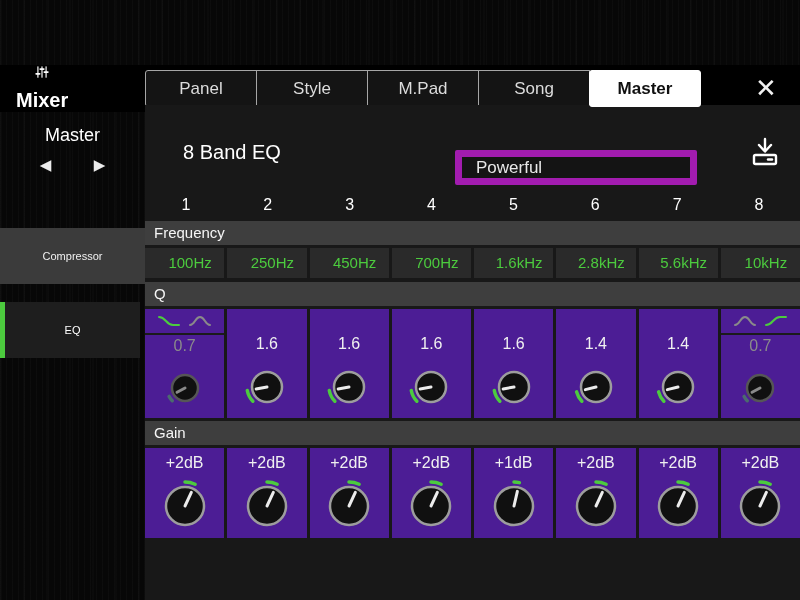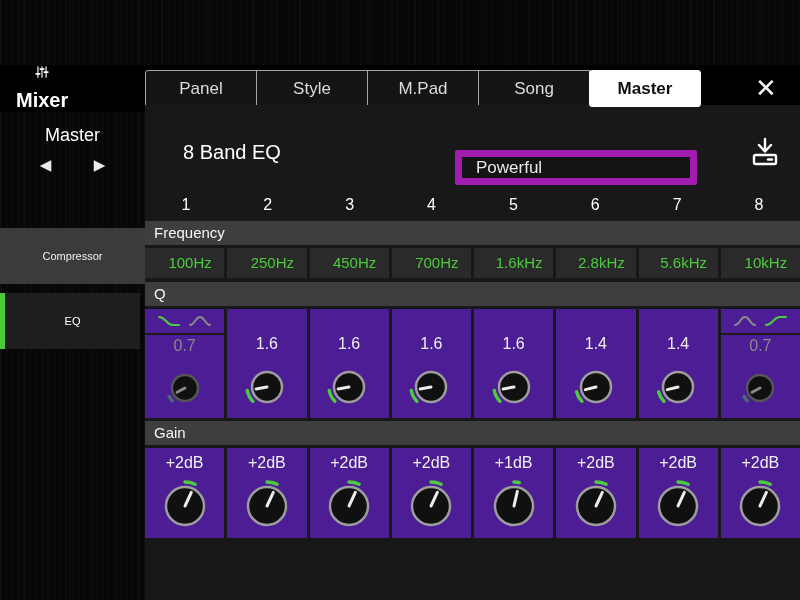--- a/index.html
+++ b/index.html
@@ -25,21 +25,21 @@
   .close-btn{position:absolute;right:12px;top:5px;width:44px;height:37px;font-size:26px;color:#f2f2f2;font-weight:300;}
 
   
   .sidebar{position:absolute;left:0;top:112px;width:145px;height:488px;}
   .selector-label{margin-top:13px;text-align:center;font-size:18px;color:#fff;}
   .arrows{display:flex;justify-content:center;gap:30px;margin-top:9px;}
   .arrows button{font-size:15px;color:#ececec;width:24px;height:20px;}
   .side-item{position:absolute;left:0;width:145px;height:56px;line-height:56px;text-align:center;
              font-size:11px;color:#f0f0f0;}
   .side-item.compressor{top:116px;background:#3b3b3b;}
-  .side-item.active{top:181px;background:#1e1e1e;border-left:5px solid #4ccb3e;width:140px;color:#fff;}
+  .side-item.active{top:190px;background:#1e1e1e;border-left:5px solid #4ccb3e;width:140px;color:#fff;}
 
   
   .panel{position:absolute;left:145px;top:105px;width:655px;height:537px;background:#181818;}
   .panel-head{position:relative;height:83px;}
   .eq-title{position:absolute;left:38px;top:47px;transform:translateY(-50%);font-size:20px;
             font-weight:normal;color:#fff;margin:0;}
   .preset{position:absolute;left:310px;top:29px;width:242px;height:35px;border:7px solid #a21caf;
           background:#141414;color:#e8e8e8;font-size:17px;text-align:left;padding:0 14px;border-radius:2px;margin-top:16px;}
   .save-btn{position:absolute;left:600px;top:26px;width:40px;height:42px;display:flex;align-items:center;justify-content:center;}
 

